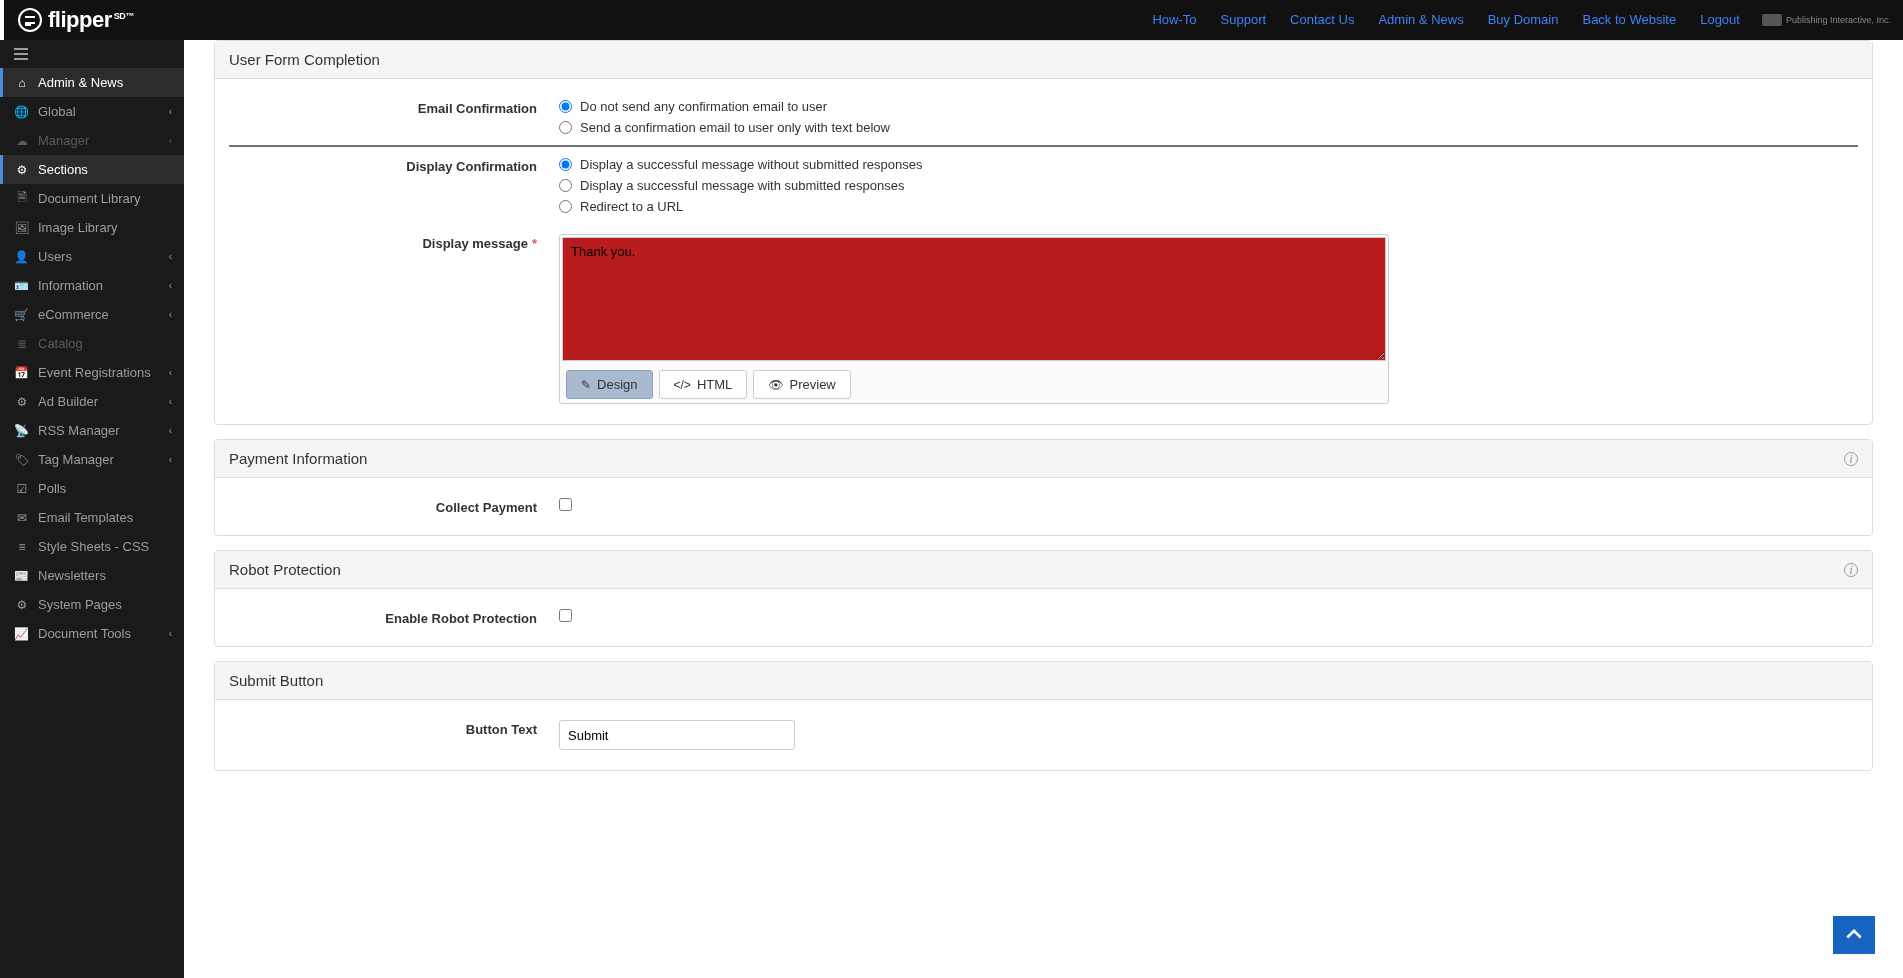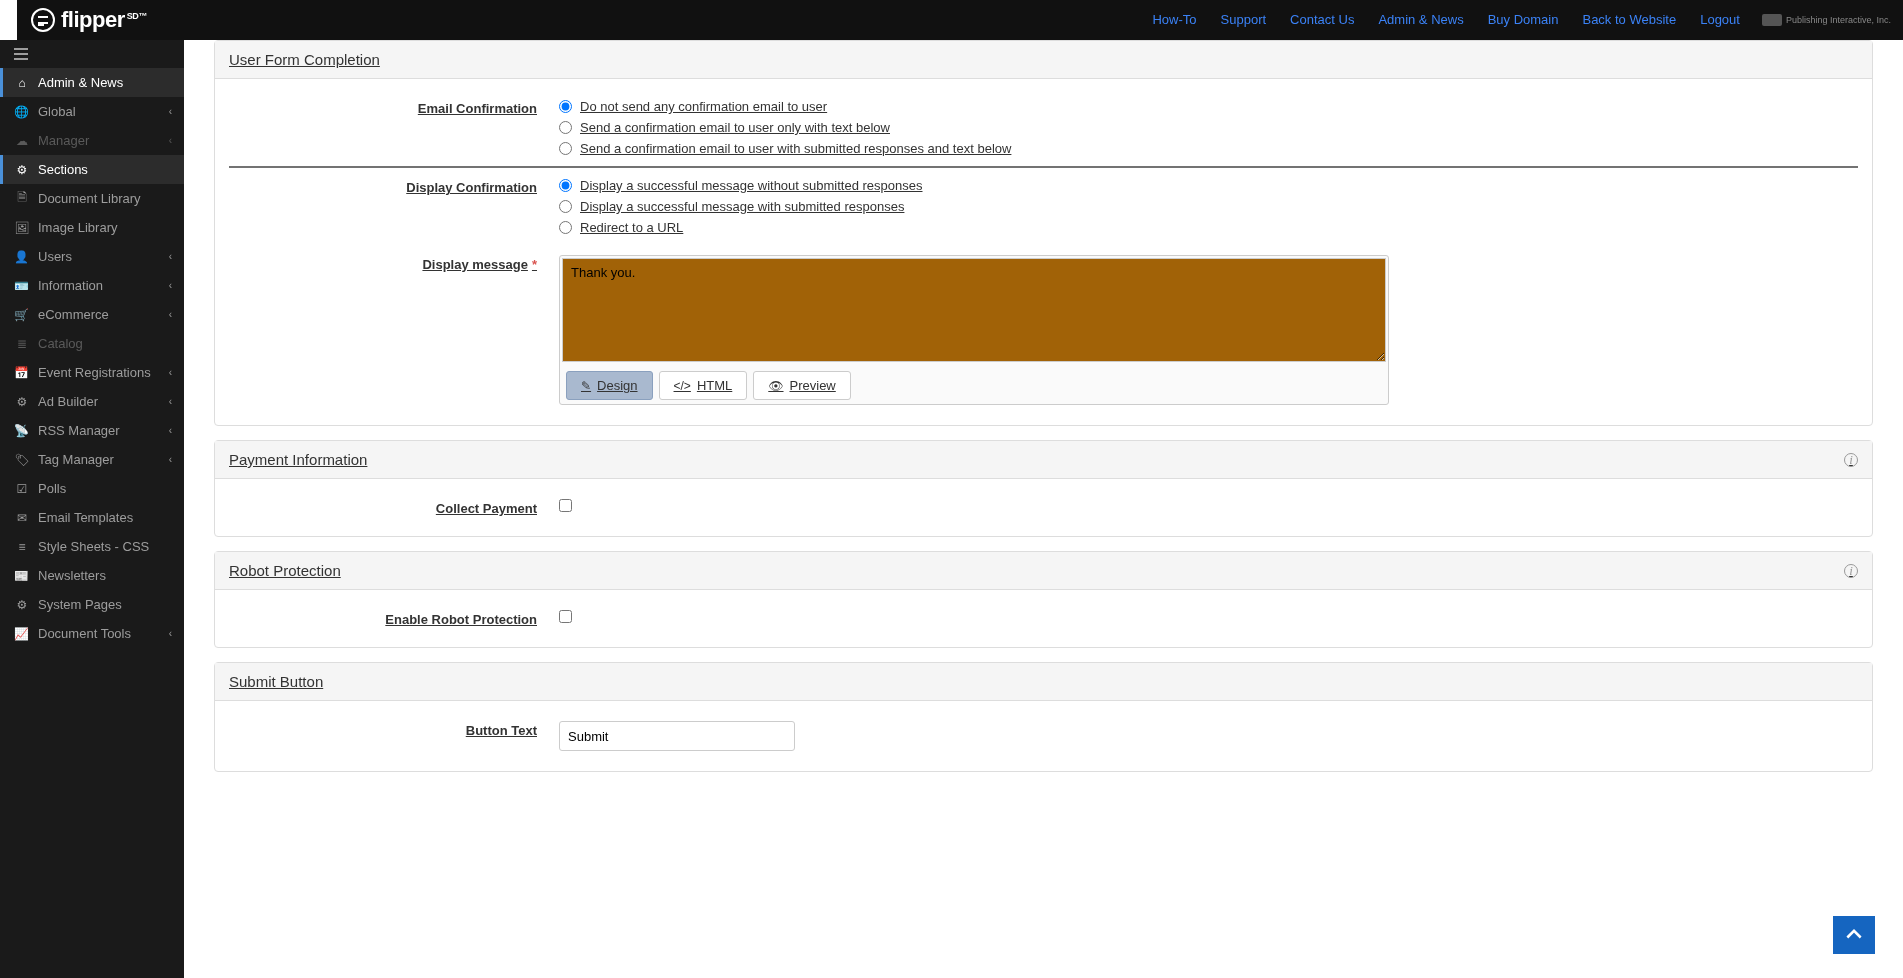--- a/index.html
+++ b/index.html
@@ -1,19 +1,19 @@
 <!DOCTYPE html>
 <html><head>
 <meta charset="utf-8">
 <style>
   * { box-sizing: border-box; margin: 0; padding: 0; }
   body { font-family: -apple-system, BlinkMacSystemFont, "Segoe UI", Helvetica, Arial, sans-serif; font-size: 14px; color: #333; background: #fff; }
   
   
-  .topbar { position: fixed; top: 0; left: 17px; right: 0; height: 40px; background: #111; color: #fff; display: flex; align-items: flex-start; z-index: 100; }
+  .topbar { position: fixed; top: 0; left: 4px; right: 0; height: 40px; background: #111; color: #fff; display: flex; align-items: flex-start; z-index: 100; }
   .logo { display: flex; align-items: center; padding: 0 14px; height: 100%; }
   .logo-circle { width: 24px; height: 24px; border: 2px solid #fff; border-radius: 50%; display: flex; align-items: center; justify-content: center; margin-right: 6px; }
   .logo-circle .inner { width: 10px; height: 8px; border-top: 2px solid #fff; border-bottom: 2px solid #fff; position: relative; }
   .logo-circle .inner::after { content: ""; display: block; border-top: 2px solid #fff; width: 6px; position: absolute; bottom: -4px; }
   .logo-text { font-size: 22px; font-weight: 600; letter-spacing: -0.5px; color: #fff; }
   .logo-sd { font-size: 9px; vertical-align: super; margin-left: 2px; }
   .top-spacer { flex: 1; }
   .top-nav { display: flex; align-items: center; padding-right: 12px; }
   .top-nav a { color: #3b82f6; text-decoration: none; padding: 0 12px; font-size: 13px; line-height: 40px; cursor: pointer; }
   .top-nav .vendor { color: #888; font-size: 9px; margin-left: 10px; display: flex; align-items: center; }
@@ -26,37 +26,37 @@
   .hamburger span { display: block; height: 2px; background: #9d9d9d; }
   .nav-item { display: flex; align-items: center; height: 29px; padding: 0 14px; cursor: pointer; font-size: 13px; color: #9d9d9d; position: relative; }
   .nav-item.active { background: #2c2c2c; border-left: 3px solid #4a90d9; padding-left: 11px; color: #fff; }
   .nav-item.disabled { color: #5a5a5a; cursor: default; }
   .nav-item .icon { width: 16px; margin-right: 8px; text-align: center; font-size: 12px; }
   .nav-item .chev { position: absolute; right: 12px; font-size: 10px; color: #9d9d9d; }
   .nav-item.disabled .chev, .nav-item.disabled .icon { color: #5a5a5a; }
 
   
   .main { margin-left: 184px; margin-top: 40px; padding: 0 30px 60px 30px; }
-  .panel { border: 1px solid #ddd; border-radius: 4px; margin-top: 14px; background: #fff; text-decoration: underline; }
+  .panel { border: 1px solid #ddd; border-radius: 4px; margin-top: 14px; background: #fff; }
   .panel-header { background: #f5f5f5; border-bottom: 1px solid #ddd; padding: 10px 14px; font-size: 15px; color: #333; display: flex; align-items: center; }
   .panel-header .info-icon { margin-left: auto; color: #999; font-size: 13px; width: 14px; height: 14px; border: 1px solid #999; border-radius: 50%; display: flex; align-items: center; justify-content: center; font-style: italic; font-family: serif; cursor: pointer; }
   .panel-body { padding: 10px 14px; }
 
   .form-row { display: flex; padding: 10px 0; }
   .form-row + .form-row.bordered { border-top: 2px solid #737373; justify-content: center; }
   .form-label { width: 330px; text-align: right; padding-right: 22px; font-weight: 600; font-size: 13px; padding-top: 2px; }
   .form-label .req { color: #d9534f; margin-left: 4px; }
   .form-control { flex: 1; min-width: 0; }
 
   .radio-line, .checkbox-line { display: flex; align-items: center; margin-bottom: 6px; font-size: 13px; }
   .radio-line:last-child { margin-bottom: 0; }
   .radio-line input, .checkbox-line input { margin-right: 8px; }
 
   .editor-wrap { border: 1px solid #ccc; border-radius: 3px; background: #fafafa; padding: 2px; max-width: 830px; }
-  .editor-area { width: 100%; height: 104px; border: 1px solid #ccc; background: #a16207; padding: 6px 8px; font-size: 13px; resize: vertical; font-family: inherit; }
+  .editor-area { width: 100%; height: 124px; border: 1px solid #ccc; background: #b91c1c; padding: 6px 8px; font-size: 13px; resize: vertical; font-family: inherit; }
   .editor-area::-webkit-scrollbar { width: 16px; }
   .editor-tabs { display: flex; gap: 6px; padding: 6px 4px 2px 4px; }
   .editor-tab { border: 1px solid #ccc; background: #fff; border-radius: 3px; padding: 6px 14px; font-size: 13px; cursor: pointer; display: flex; align-items: center; gap: 6px; }
   .editor-tab.active { background: #a9b9cf; border-color: #8aa0be; }
   .editor-tab .ticon { font-size: 12px; }
 
   .text-input { width: 236px; height: 30px; border: 1px solid #ccc; border-radius: 3px; padding: 4px 8px; font-size: 13px; }
 
   
   .scroll-top { position: fixed; right: 28px; bottom: 24px; width: 42px; height: 38px; background: #1565c0; color: #fff; display: flex; align-items: center; justify-content: center; cursor: pointer; }
@@ -202,24 +202,20 @@
       <div class="form-row">
         <div class="form-label">Email Confirmation</div>
         <div class="form-control">
           <label class="radio-line">
             <input type="radio" name="emailconf" checked="" style="">
             <span>Do not send any confirmation email to user</span>
           </label>
           <label class="radio-line">
             <input type="radio" name="emailconf" style="">
             <span>Send a confirmation email to user only with text below</span>
-          </label>
-          <label class="radio-line">
-            <input type="radio" name="emailconf" style="">
-            <span>Send a confirmation email to user with submitted responses and text below</span>
           </label>
         </div>
       </div>
       <div class="form-row bordered">
         <div class="form-label">Display Confirmation</div>
         <div class="form-control">
           <label class="radio-line">
             <input type="radio" name="dispconf" checked="" style="">
             <span>Display a successful message without submitted responses</span>
           </label>

